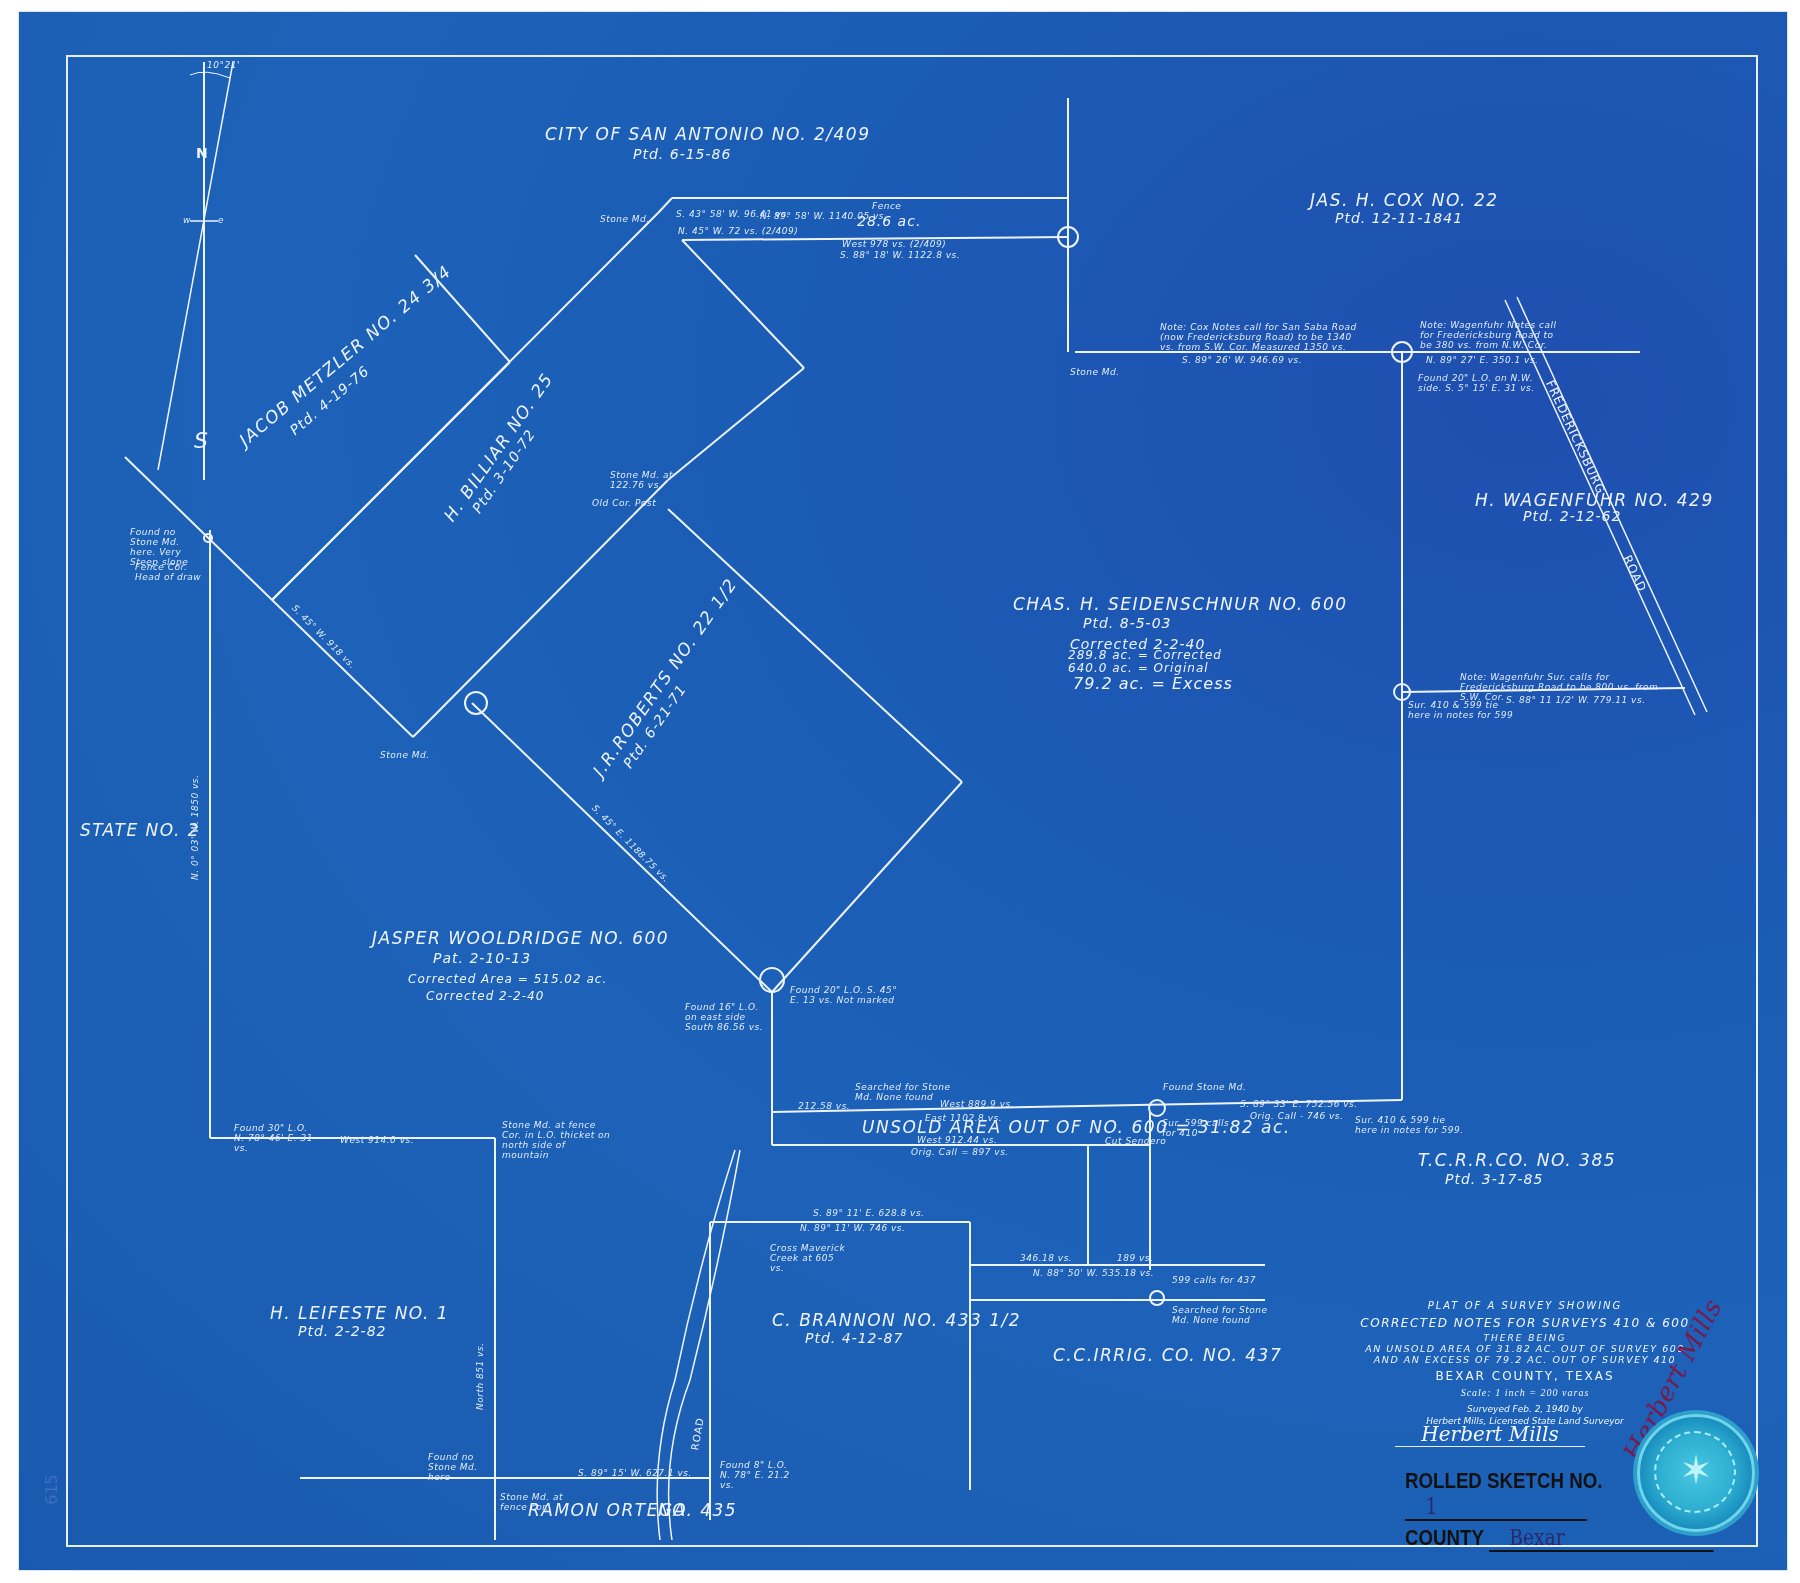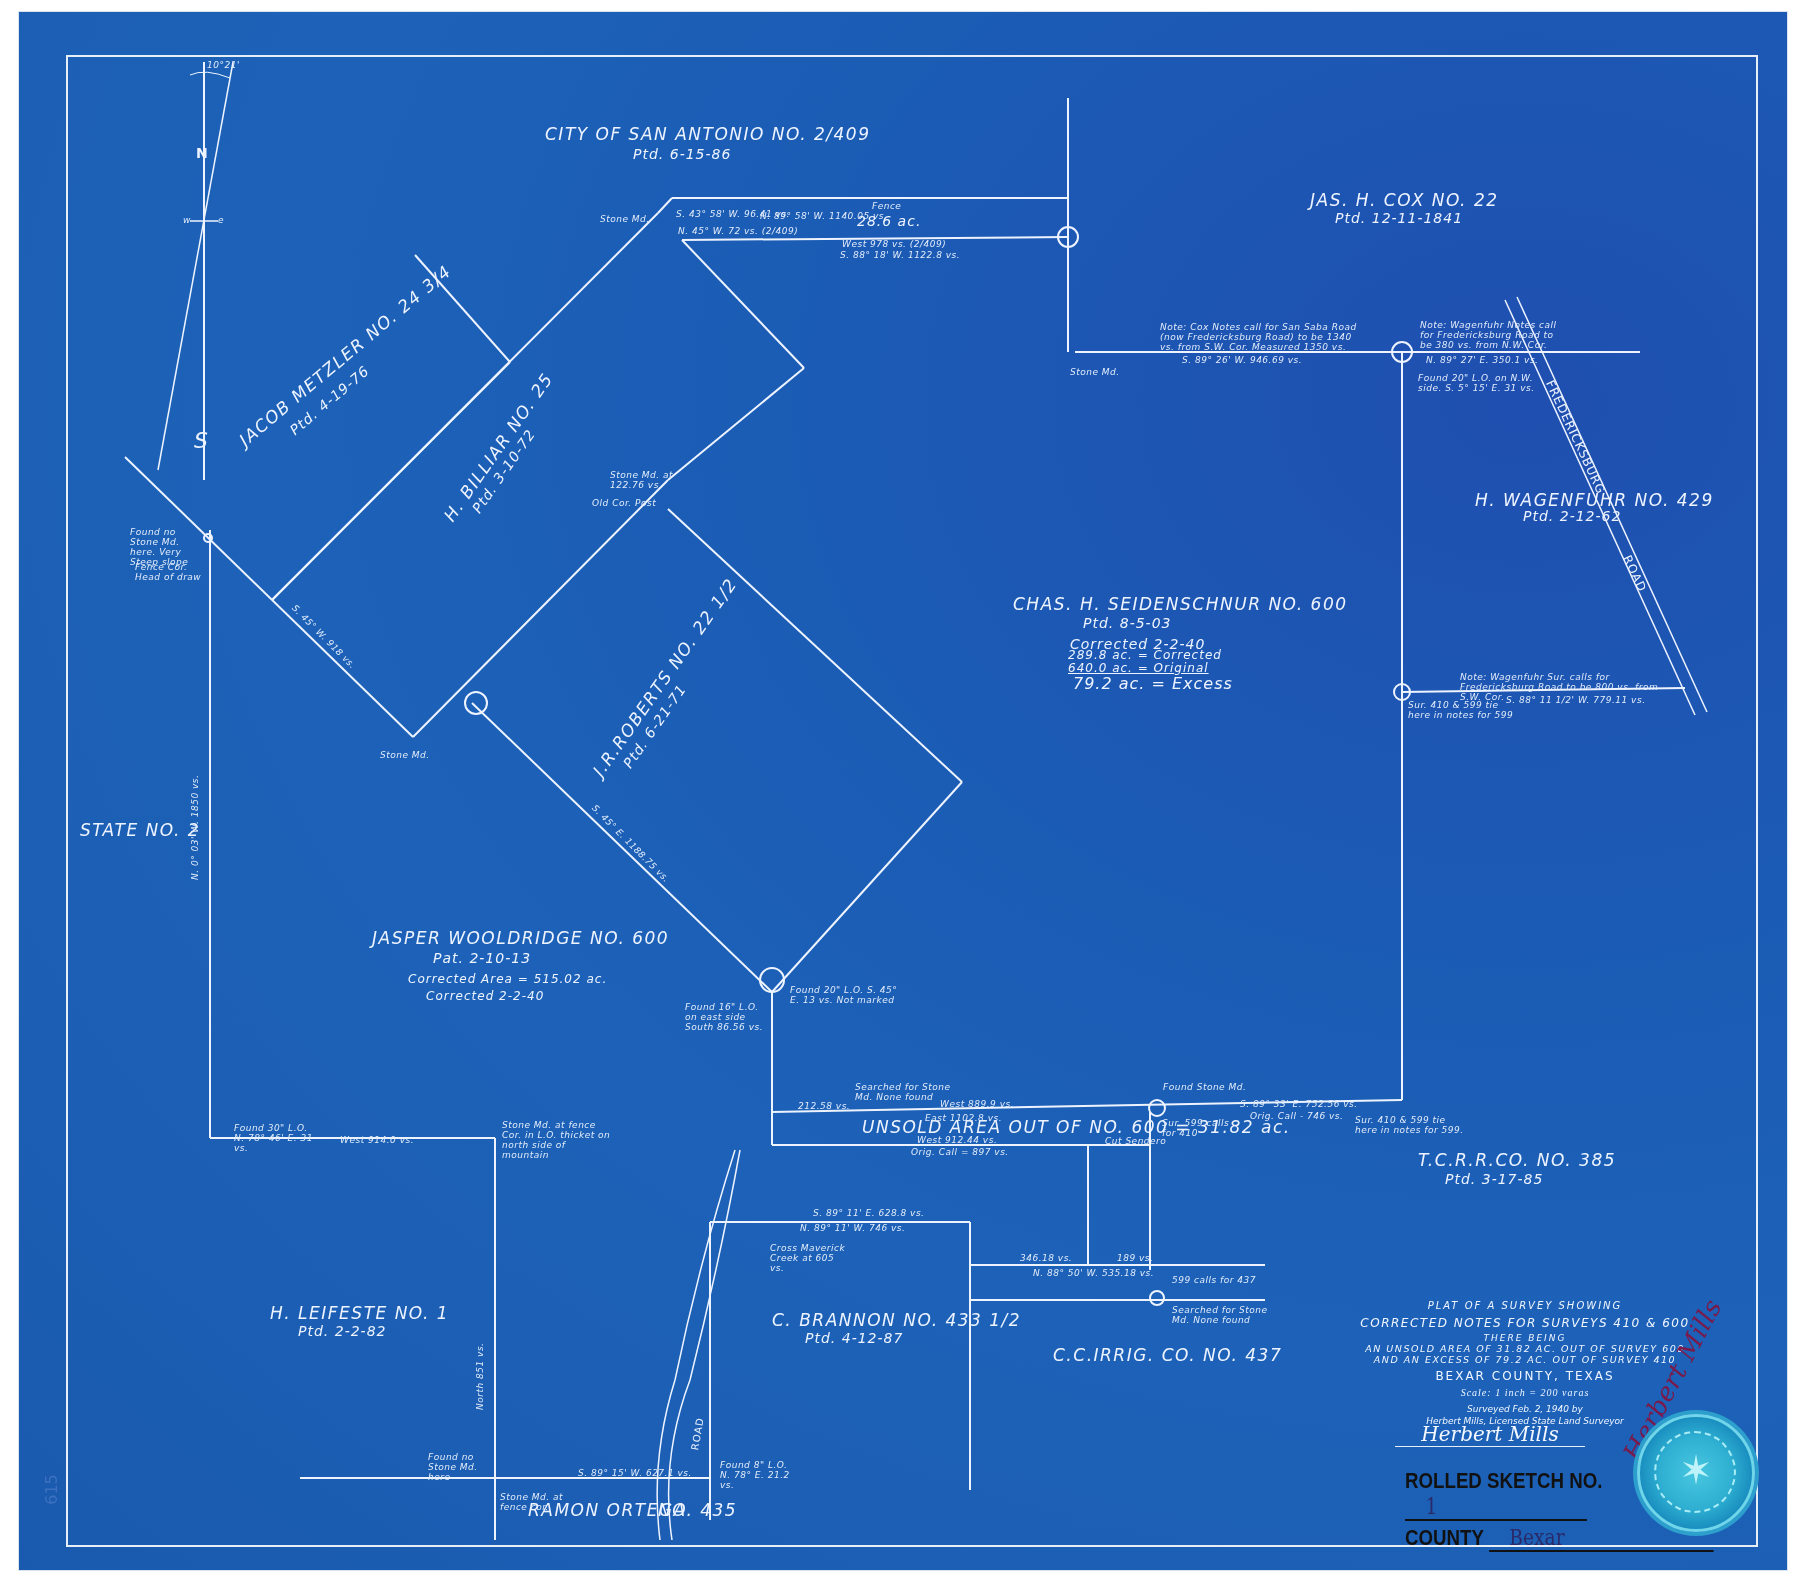--- a/index.html
+++ b/index.html
@@ -113,21 +113,21 @@
 <div class="lbl owner rot" style="left:605px;top:760px;transform:rotate(-55deg);">J.R.ROBERTS NO. 22 1/2</div>
 <div class="lbl sub rot" style="left:633px;top:755px;transform:rotate(-55deg);">Ptd. 6-21-71</div>
 
 <div class="lbl owner" style="left:1475px;top:490px;">H. WAGENFUHR      NO.    429</div>
 <div class="lbl sub" style="left:1523px;top:508px;">Ptd. 2-12-62</div>
 
 <div class="lbl owner" style="left:1013px;top:594px;">CHAS. H. SEIDENSCHNUR   NO.  600</div>
 <div class="lbl sub" style="left:1083px;top:615px;">Ptd. 8-5-03</div>
 <div class="lbl sub" style="left:1070px;top:636px;">Corrected 2-2-40</div>
 <div class="lbl sub" style="left:1068px;top:648px;font-size:12px;">289.8 ac. = Corrected</div>
-<div class="lbl sub" style="left:1068px;top:661px;font-size:12px;text-decoration:underline;">640.0 ac. = Original</div>
+<div class="lbl sub" style="left:1068px;top:661px;font-size:12px;">640.0 ac. = Original</div>
 <div class="lbl sub" style="left:1073px;top:674px;font-size:16px;">79.2 ac. = Excess</div>
 
 <div class="lbl owner" style="left:80px;top:820px;font-style:italic;">STATE NO. 2</div>
 
 <div class="lbl owner" style="left:372px;top:928px;">JASPER WOOLDRIDGE  NO. 600</div>
 <div class="lbl sub" style="left:433px;top:950px;">Pat. 2-10-13</div>
 <div class="lbl sub" style="left:408px;top:972px;font-size:12px;">Corrected Area = 515.02 ac.</div>
 <div class="lbl sub" style="left:426px;top:989px;font-size:12px;">Corrected 2-2-40</div>
 
 <div class="lbl owner" style="left:862px;top:1117px;">UNSOLD AREA OUT OF NO. 600 = 31.82 ac.</div>

